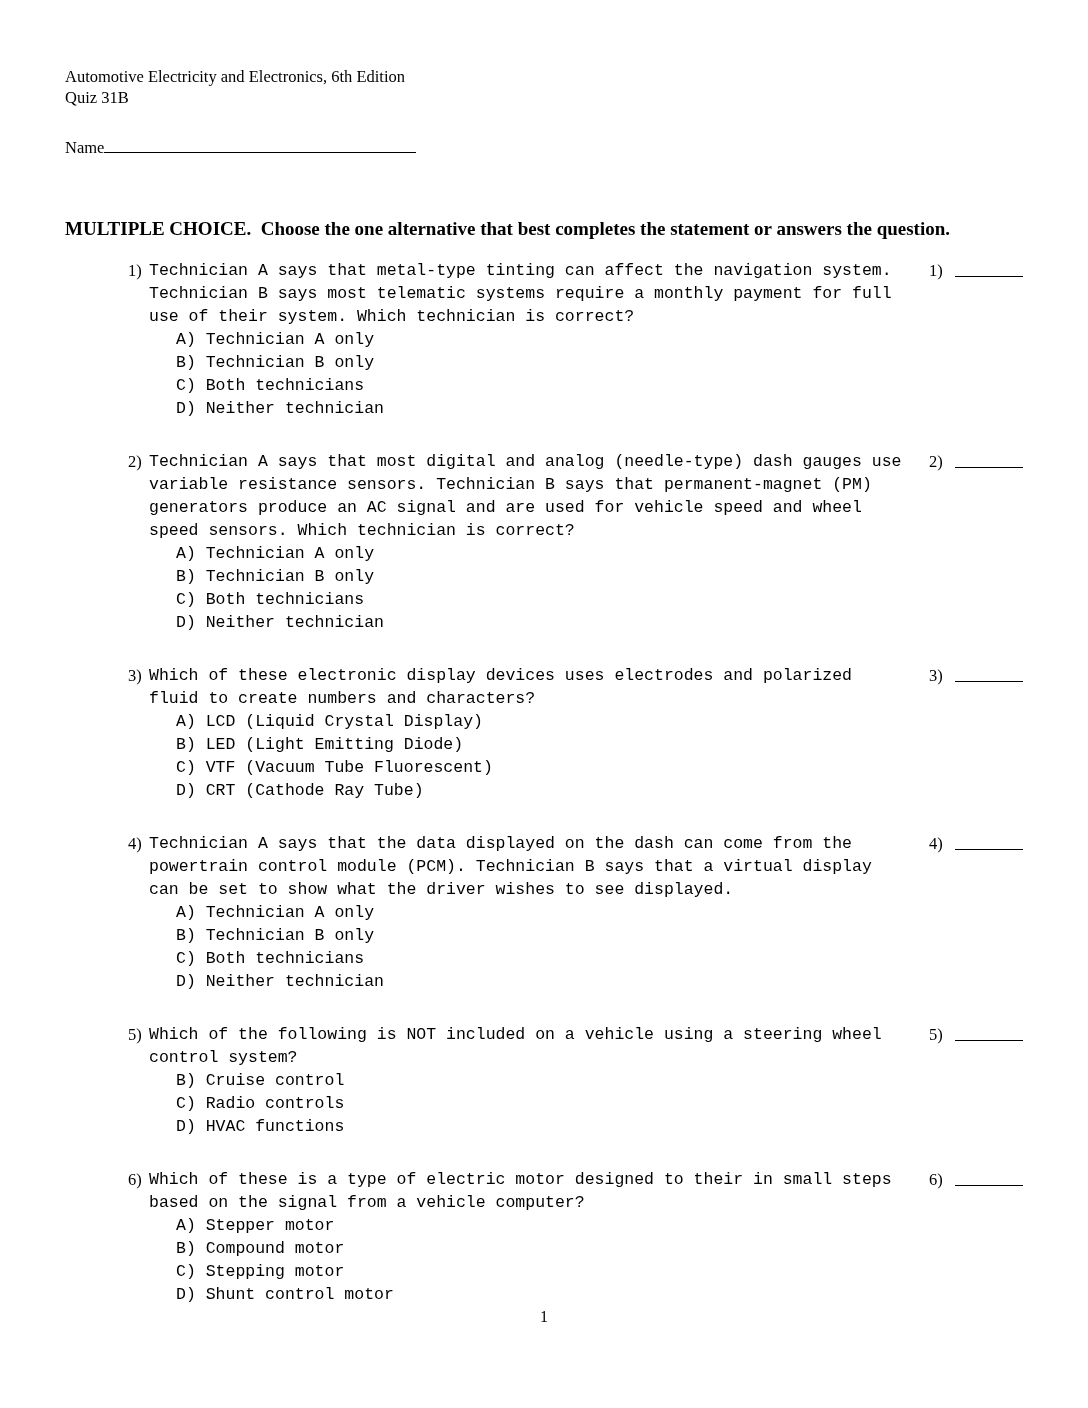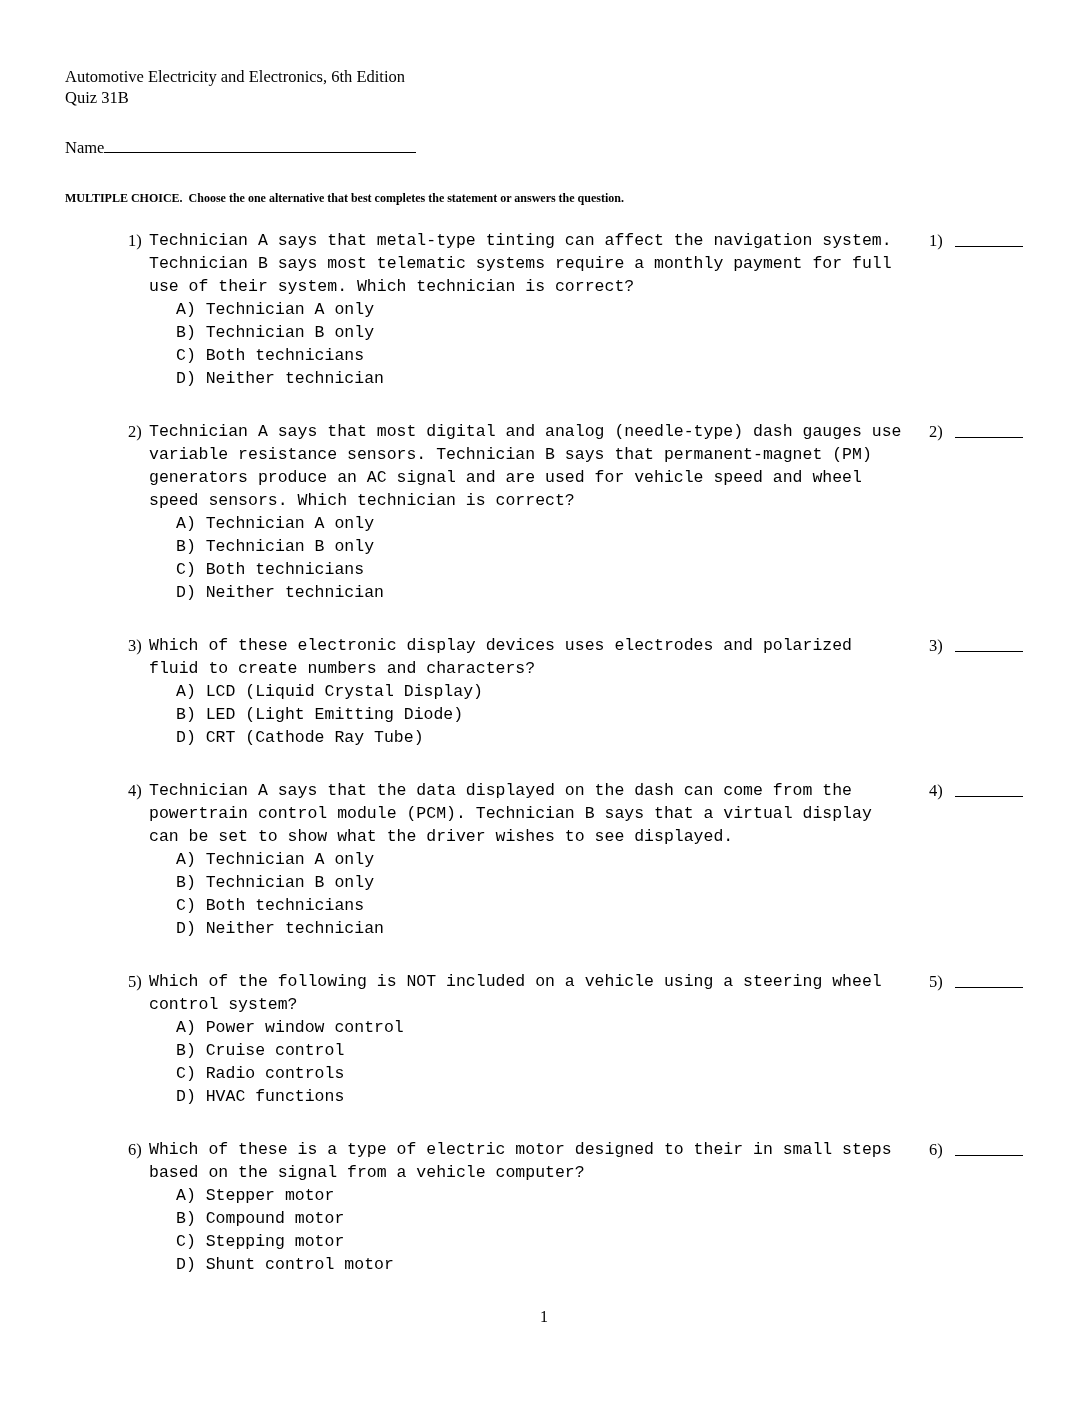--- a/index.html
+++ b/index.html
@@ -13,21 +13,21 @@
 
   .header-block { font-size: 16.5px; line-height: 21px; }
 
   .name-row { margin-top: 29px; font-size: 16.5px; line-height: 20px; }
   .name-line {
     display: inline-block; width: 312px; height: 15px;
     border-bottom: 1px solid #000; vertical-align: baseline;
   }
 
   .instructions {
-    margin-top: 29px; font-weight: bold; font-size: 12px;
+    margin-top: 59px; font-weight: bold; font-size: 19px;
     line-height: 23px; white-space: pre-wrap;
   }
 
   .questions { margin-top: 19px; margin-left: 63px; }
 
   .question {
     display: flex; align-items: flex-start; justify-content: space-between;
     margin-bottom: 30px; font-size: 16.5px; line-height: 23px;
   }
   .q-main { display: flex; width: 802px; }
@@ -99,20 +99,21 @@
       </div>
     </div>
 
     <div class="question">
       <div class="q-main">
         <span class="q-num">3)</span>
         <div class="q-content">
           <div class="q-text">Which of these electronic display devices uses electrodes and polarized fluid to create numbers and characters?</div>
           <div class="q-option">A) LCD (Liquid Crystal Display)</div>
           <div class="q-option">B) LED (Light Emitting Diode)</div>
+          <div class="q-option">C) VTF (Vacuum Tube Fluorescent)</div>
           <div class="q-option">D) CRT (Cathode Ray Tube)</div>
         </div>
       </div>
       <div class="q-answer">
         <span class="ans-num">3)</span>
         <span class="ans-blank"></span>
       </div>
     </div>
 
     <div class="question">
@@ -130,21 +131,20 @@
         <span class="ans-num">4)</span>
         <span class="ans-blank"></span>
       </div>
     </div>
 
     <div class="question">
       <div class="q-main">
         <span class="q-num">5)</span>
         <div class="q-content">
           <div class="q-text">Which of the following is NOT included on a vehicle using a steering wheel control system?</div>
-          <div class="q-option">A) Power window control</div>
           <div class="q-option">B) Cruise control</div>
           <div class="q-option">C) Radio controls</div>
           <div class="q-option">D) HVAC functions</div>
         </div>
       </div>
       <div class="q-answer">
         <span class="ans-num">5)</span>
         <span class="ans-blank"></span>
       </div>
     </div>

